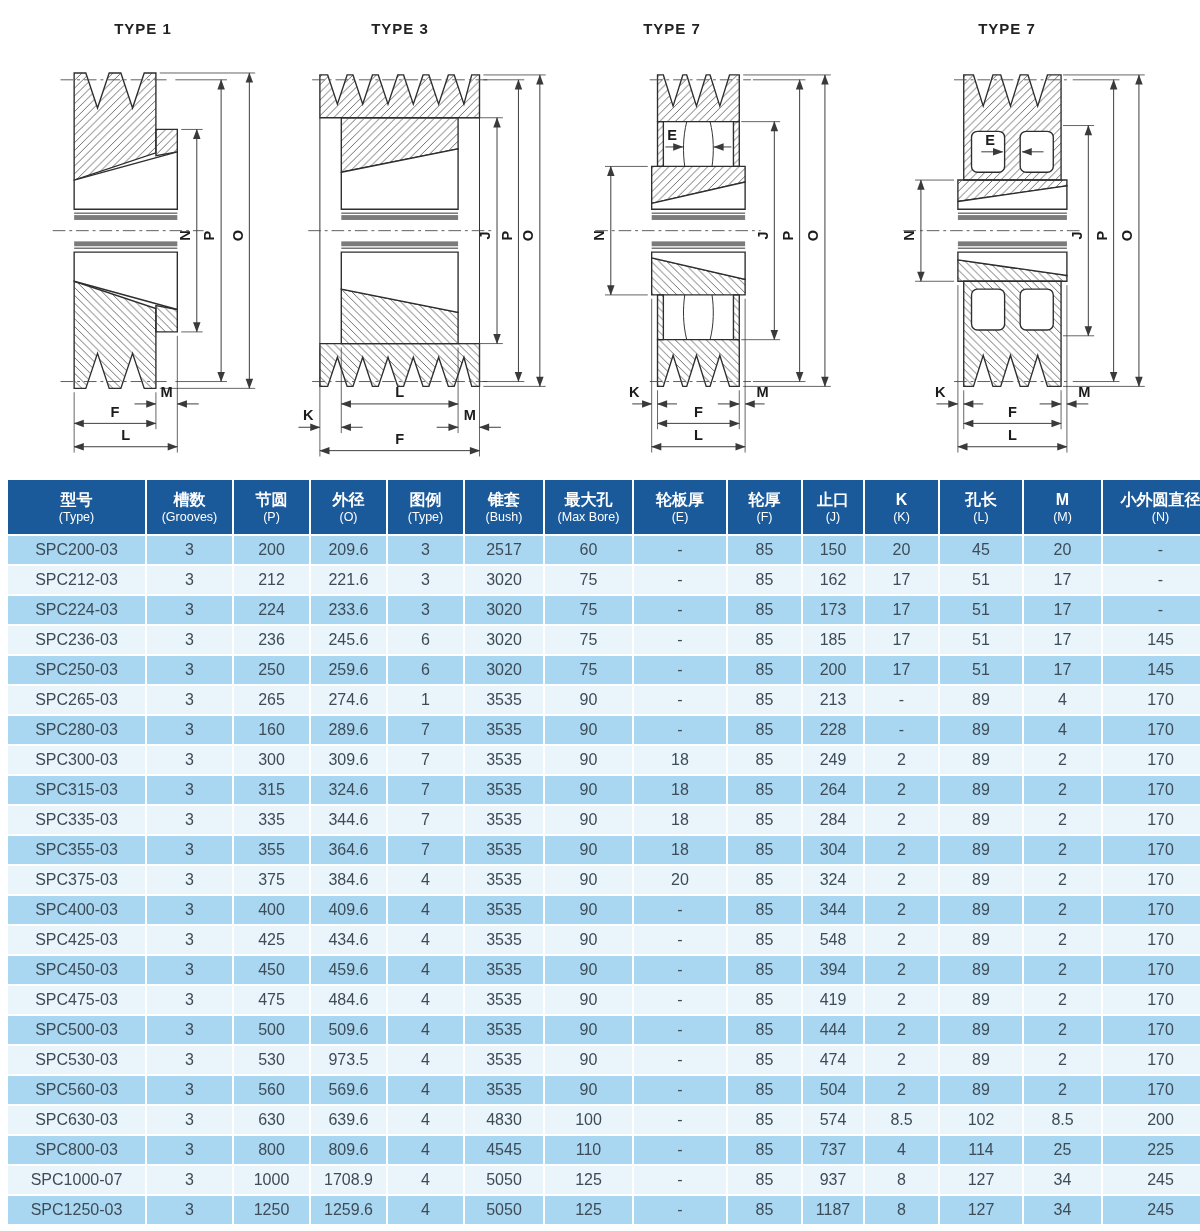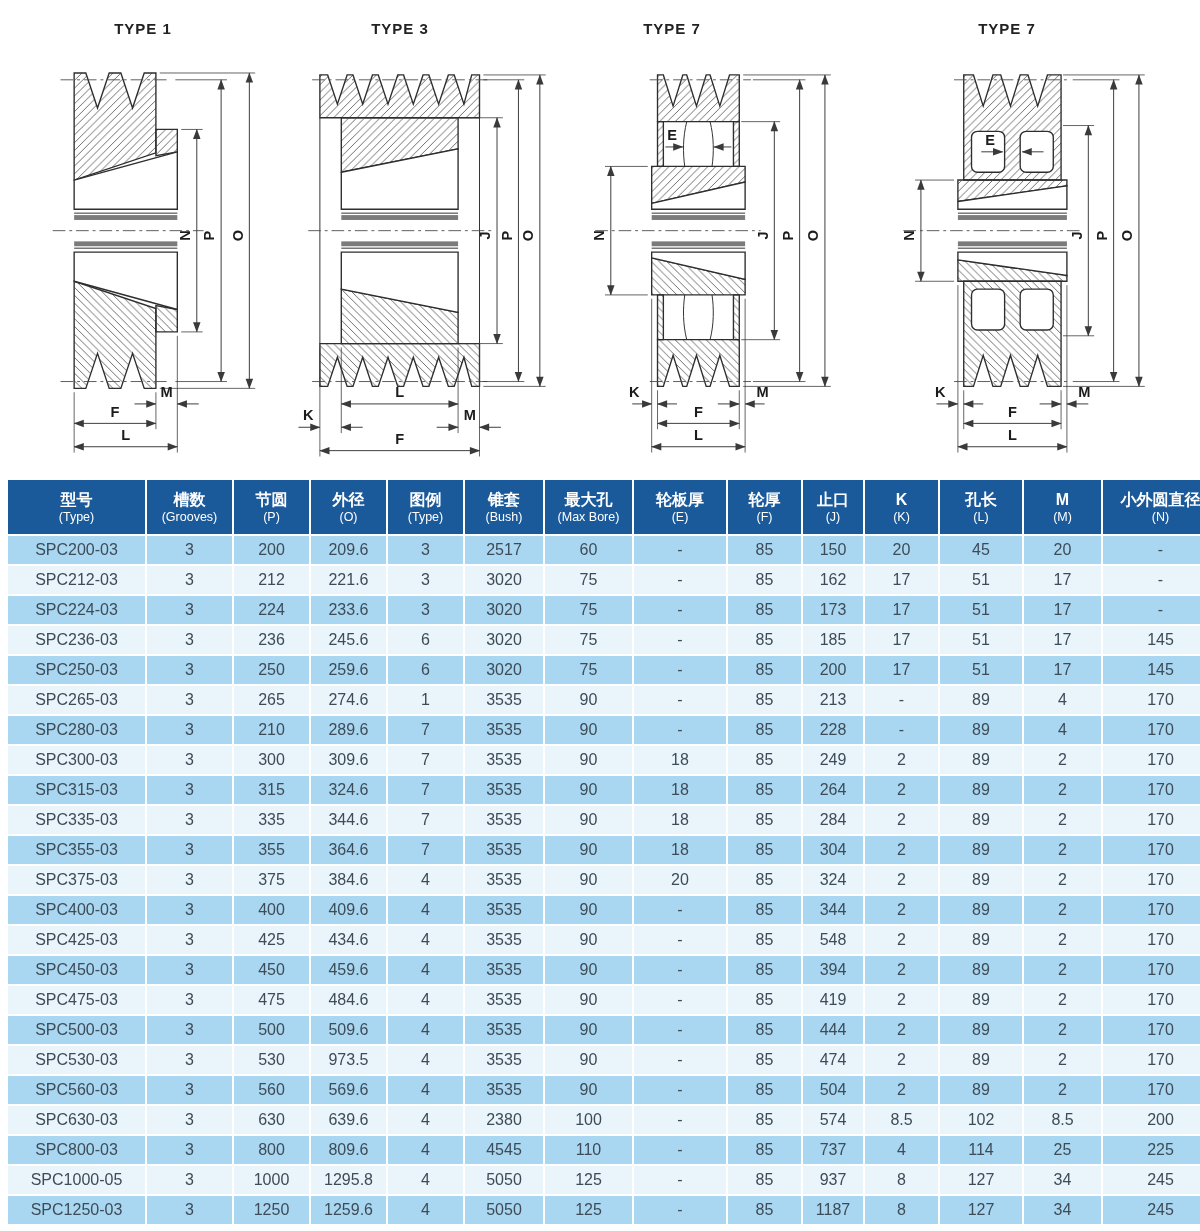--- a/index.html
+++ b/index.html
@@ -393,21 +393,21 @@
         <td>85</td>
         <td>213</td>
         <td>-</td>
         <td>89</td>
         <td>4</td>
         <td>170</td>
       </tr>
       <tr class="ra">
         <td>SPC280-03</td>
         <td>3</td>
-        <td>210</td>
+        <td>160</td>
         <td>289.6</td>
         <td>7</td>
         <td>3535</td>
         <td>90</td>
         <td>-</td>
         <td>85</td>
         <td>228</td>
         <td>-</td>
         <td>89</td>
         <td>4</td>
@@ -604,21 +604,21 @@
         <td>89</td>
         <td>2</td>
         <td>170</td>
       </tr>
       <tr class="rb">
         <td>SPC630-03</td>
         <td>3</td>
         <td>630</td>
         <td>639.6</td>
         <td>4</td>
-        <td>2380</td>
+        <td>4830</td>
         <td>100</td>
         <td>-</td>
         <td>85</td>
         <td>574</td>
         <td>8.5</td>
         <td>102</td>
         <td>8.5</td>
         <td>200</td>
       </tr>
       <tr class="ra">
@@ -631,24 +631,24 @@
         <td>110</td>
         <td>-</td>
         <td>85</td>
         <td>737</td>
         <td>4</td>
         <td>114</td>
         <td>25</td>
         <td>225</td>
       </tr>
       <tr class="rb">
-        <td>SPC1000-05</td>
+        <td>SPC1000-07</td>
         <td>3</td>
         <td>1000</td>
-        <td>1295.8</td>
+        <td>1708.9</td>
         <td>4</td>
         <td>5050</td>
         <td>125</td>
         <td>-</td>
         <td>85</td>
         <td>937</td>
         <td>8</td>
         <td>127</td>
         <td>34</td>
         <td>245</td>

